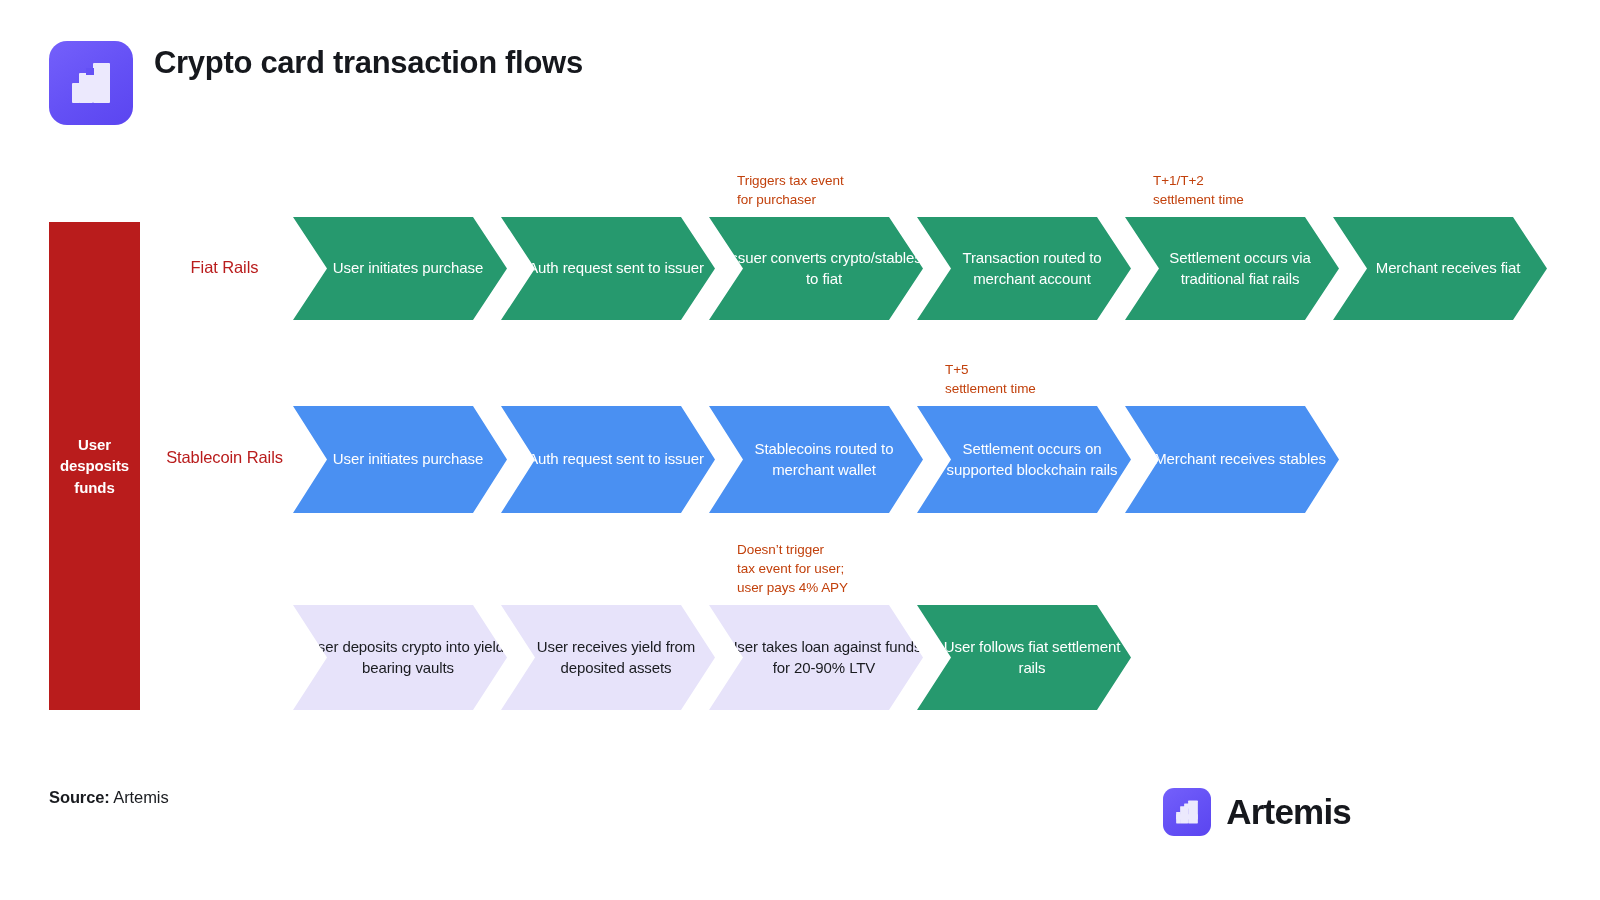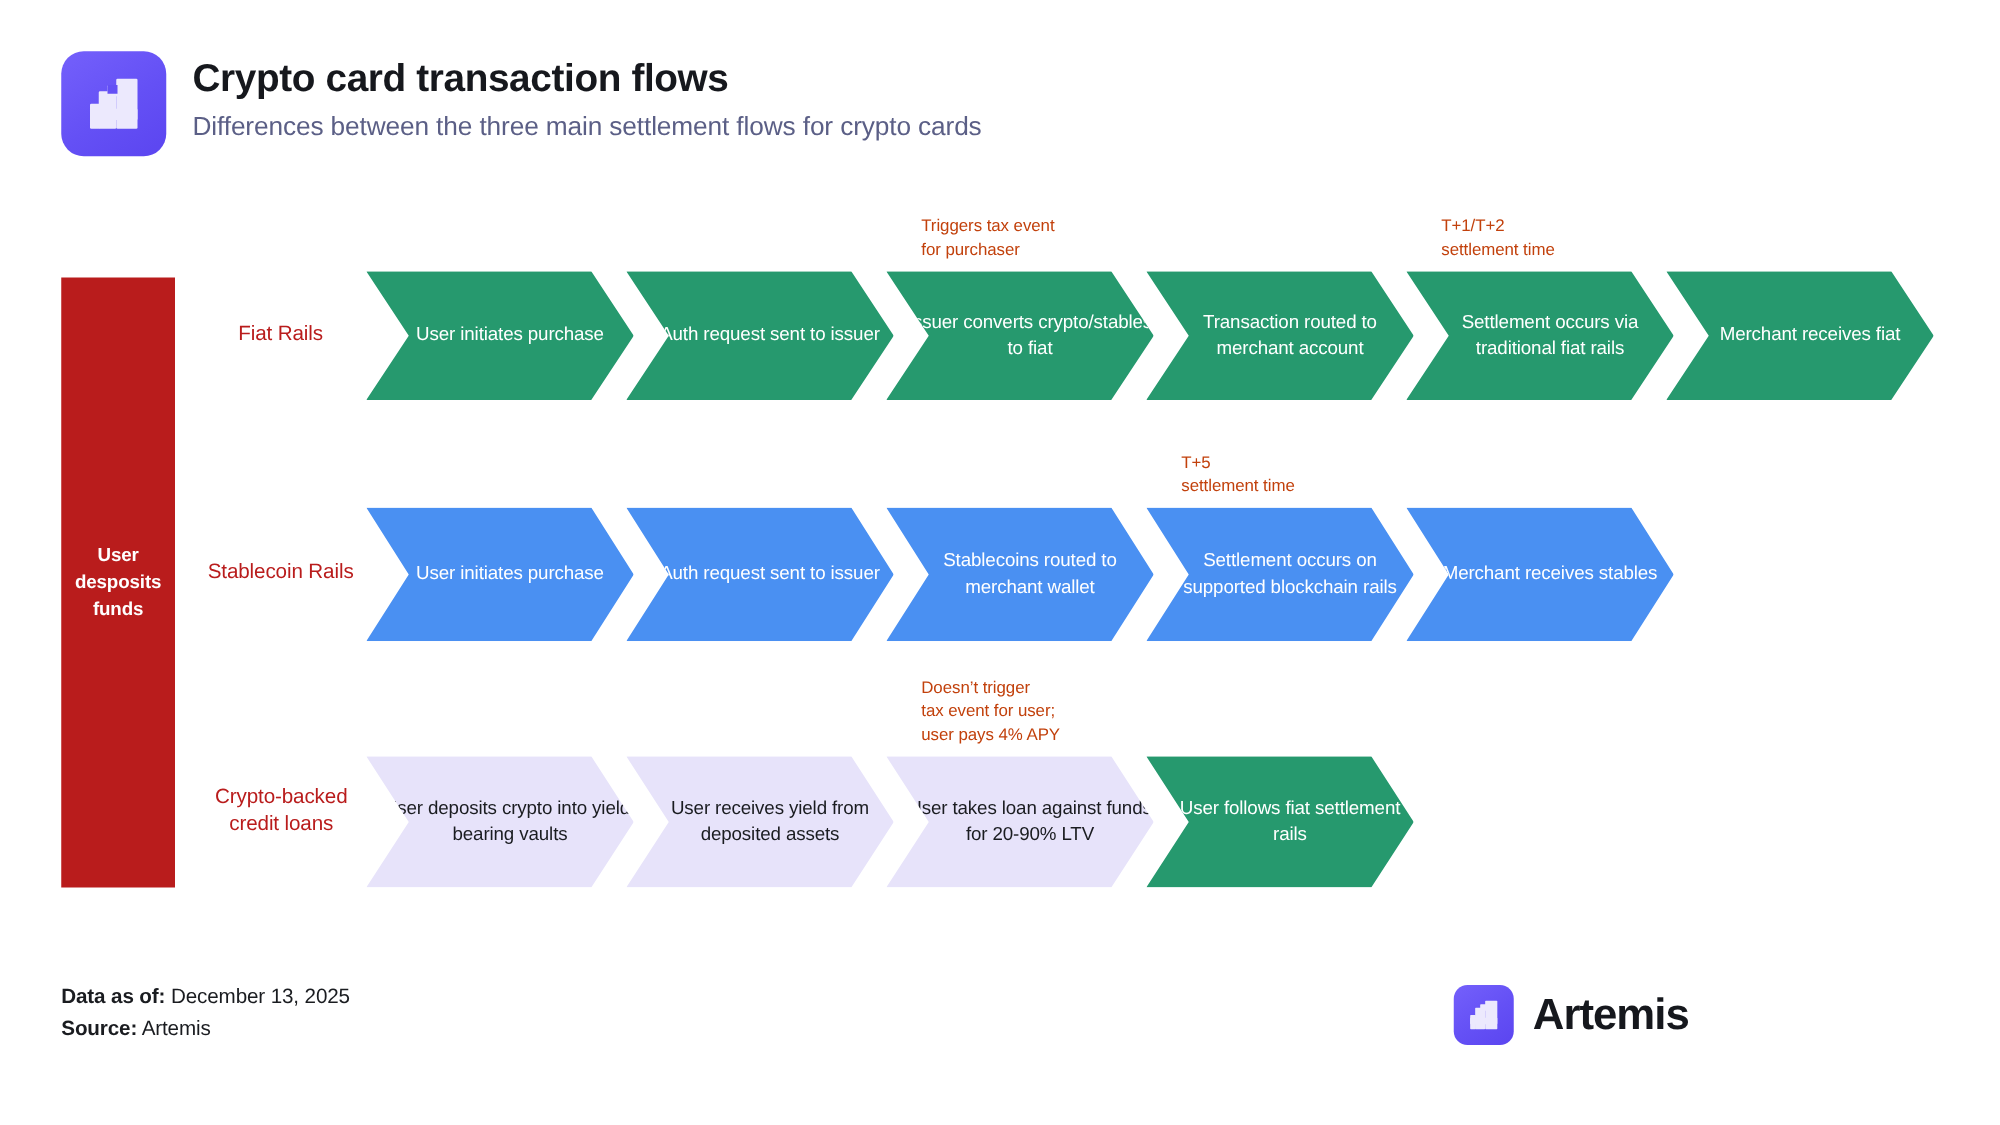--- a/index.html
+++ b/index.html
@@ -109,33 +109,31 @@
           <rect x="23" y="46" width="38" height="9" rx="1"></rect>
           <rect x="37" y="27" width="10" height="9" rx="1"></rect>
         </g>
         <g fill="#6450f5">
           <rect x="37" y="27" width="8" height="7"></rect>
         </g>
       </svg>
     </div>
     <div class="header-text">
       <div class="title">Crypto card transaction flows</div>
-      <div class="subtitle">Differences between the three main settlement flows for crypto cards</div>
     </div>
   </div>
 
   <div class="diagram">
 
     <div class="deposit-bar">
       <span>User desposits funds</span>
     </div>
 
     <div class="row-label r1">Fiat Rails</div>
     <div class="row-label r2">Stablecoin Rails</div>
-    <div class="row-label r3">Crypto-backed credit loans</div>
 
     <div id="chev-layer">
         <div class="chev green" style="left: 293px; top: 217px; width: 214px; height: 103px;">
           <span>User initiates purchase</span>
         </div>
         <div class="chev green" style="left: 501px; top: 217px; width: 214px; height: 103px;">
           <span>Auth request sent to issuer</span>
         </div>
         <div class="chev green" style="left: 709px; top: 217px; width: 214px; height: 103px;">
           <span>Issuer converts crypto/stables to fiat</span>
@@ -190,24 +188,20 @@
           <div>tax event for user;</div>
           <div>user pays 4% APY</div>
         </div>
         <div class="chev green" style="left: 917px; top: 605px; width: 214px; height: 105px;">
           <span>User follows fiat settlement rails</span>
         </div>
       </div>
   </div>
 
   <div class="footer">
-    <div class="footer-line">
-      <b>Data as of:</b>
-      <span>December 13, 2025</span>
-    </div>
     <div class="footer-line">
       <b>Source:</b>
       <span>Artemis</span>
     </div>
   </div>
 
   <div class="footer-brand">
     <div class="mini-mark">
       <svg width="48" height="48" viewBox="0 0 84 84" aria-hidden="true">
         <g fill="#ece9fd">

